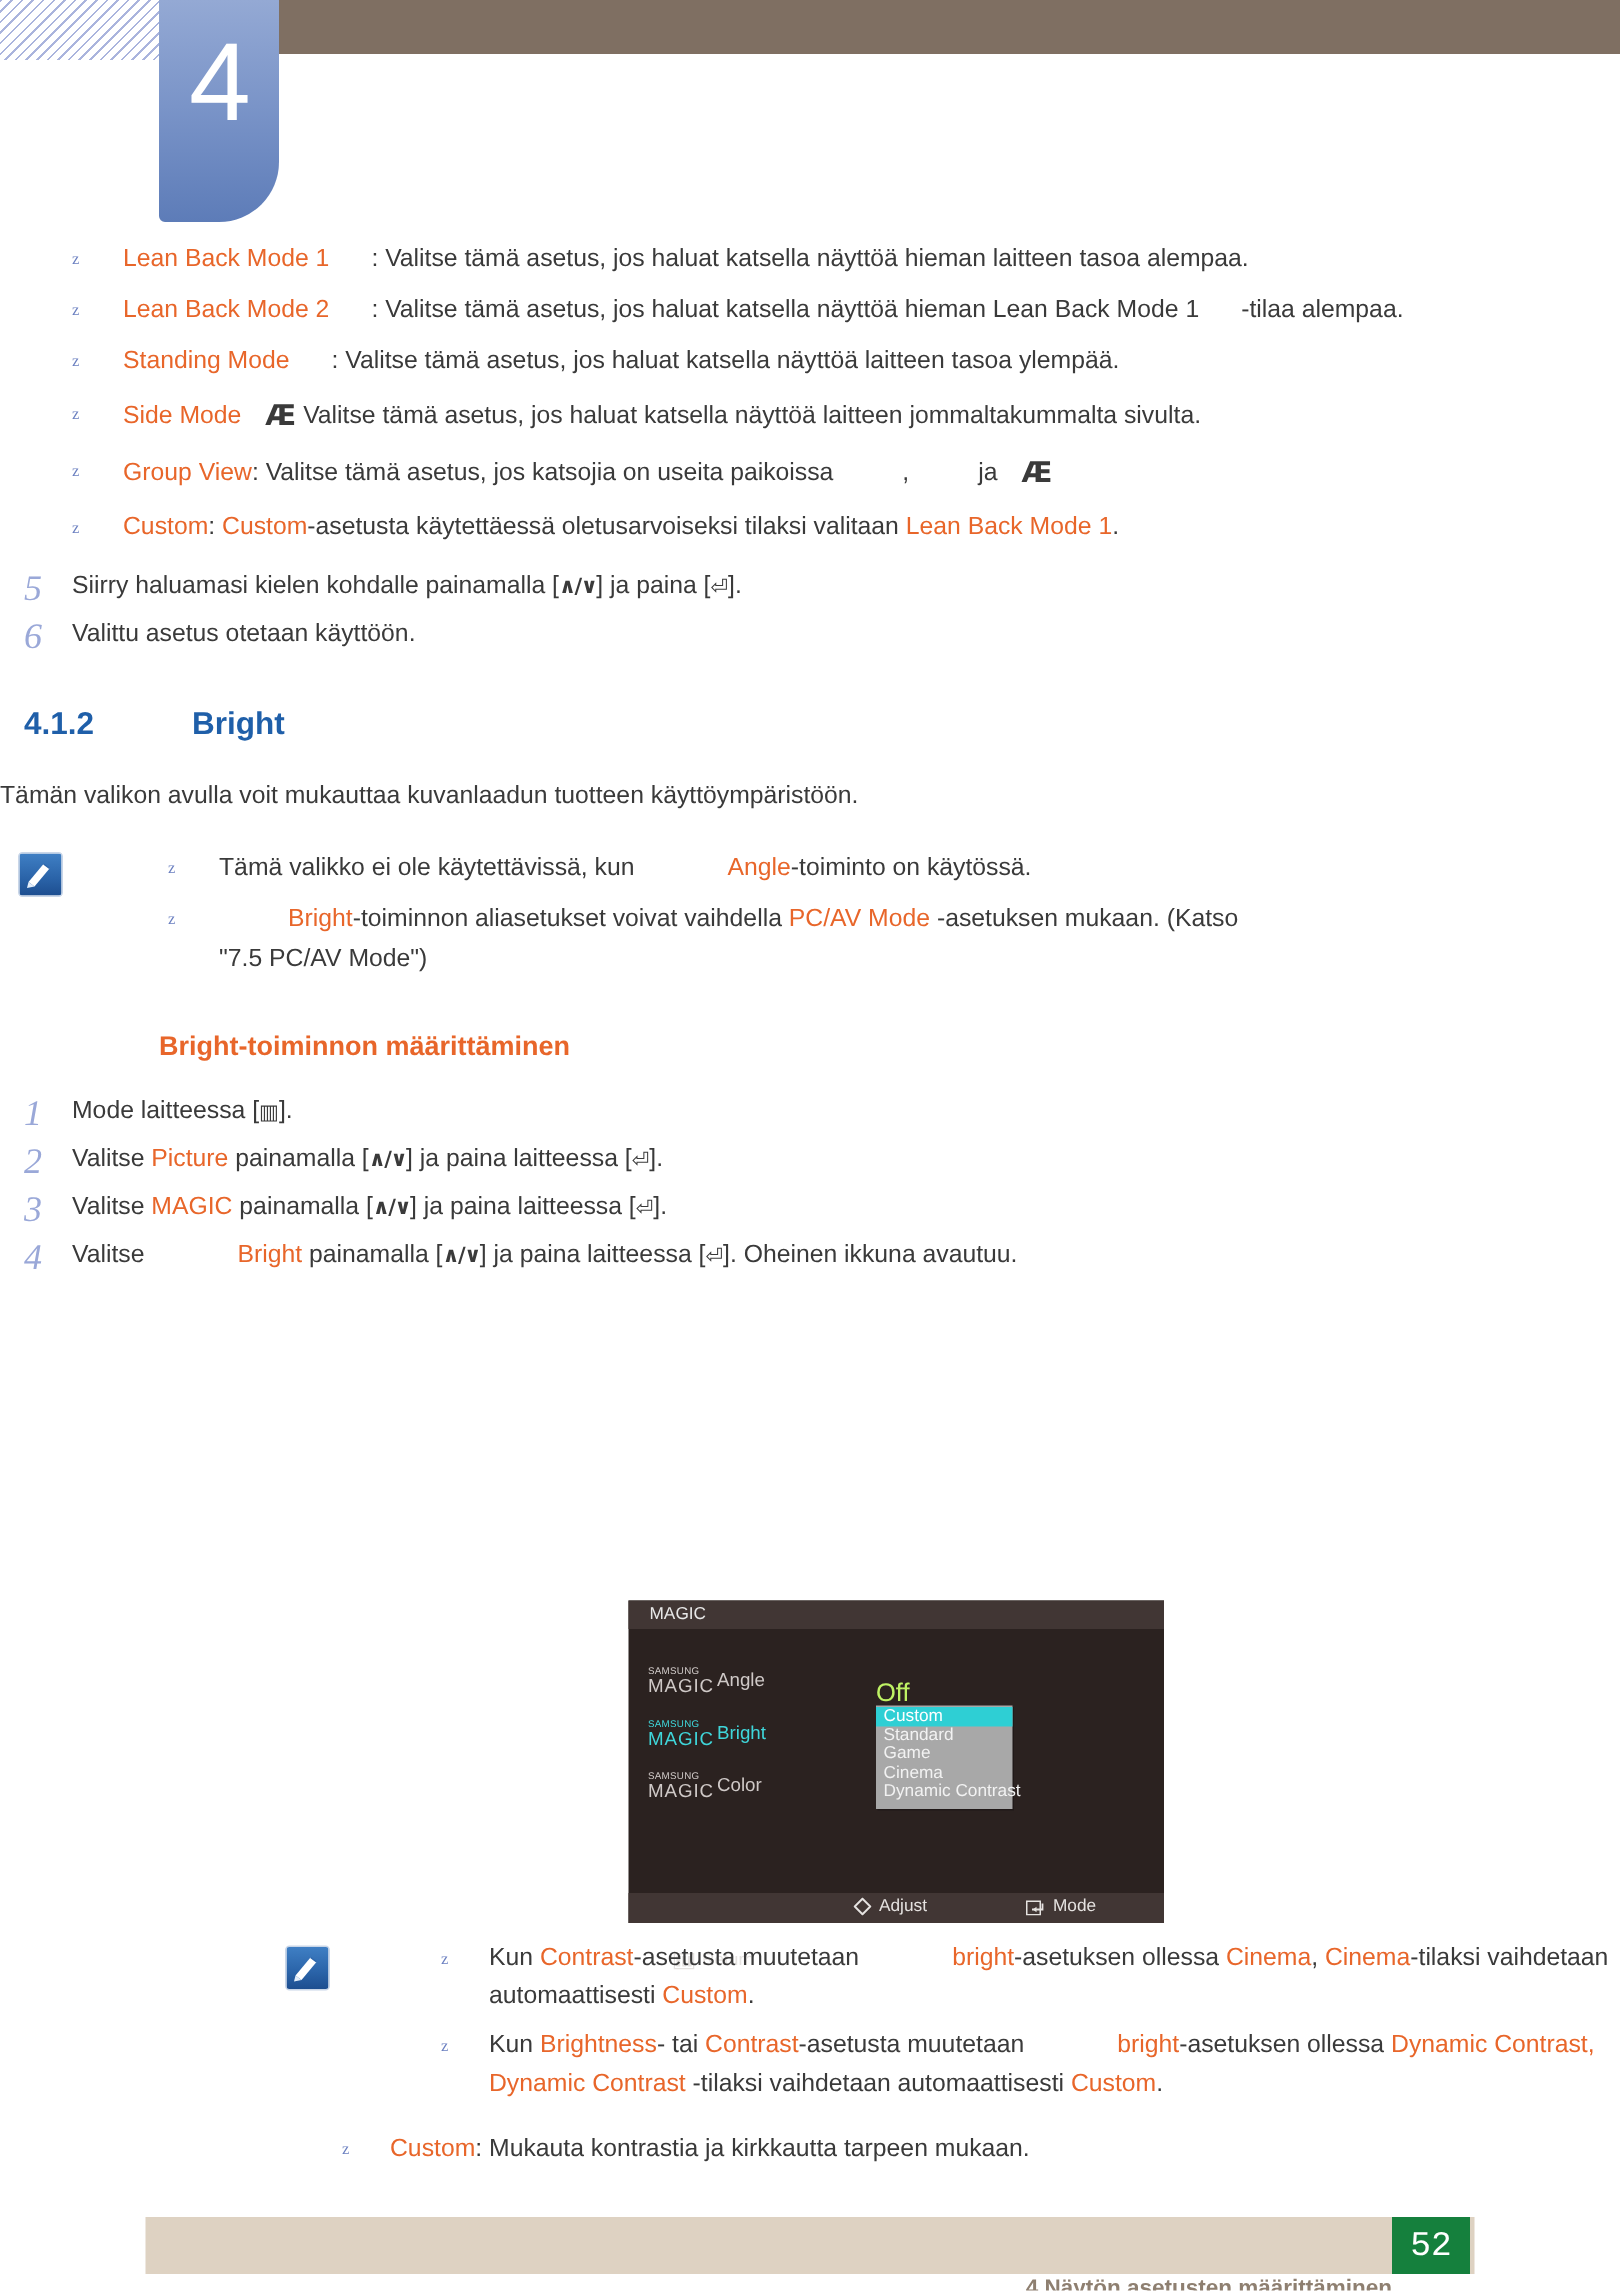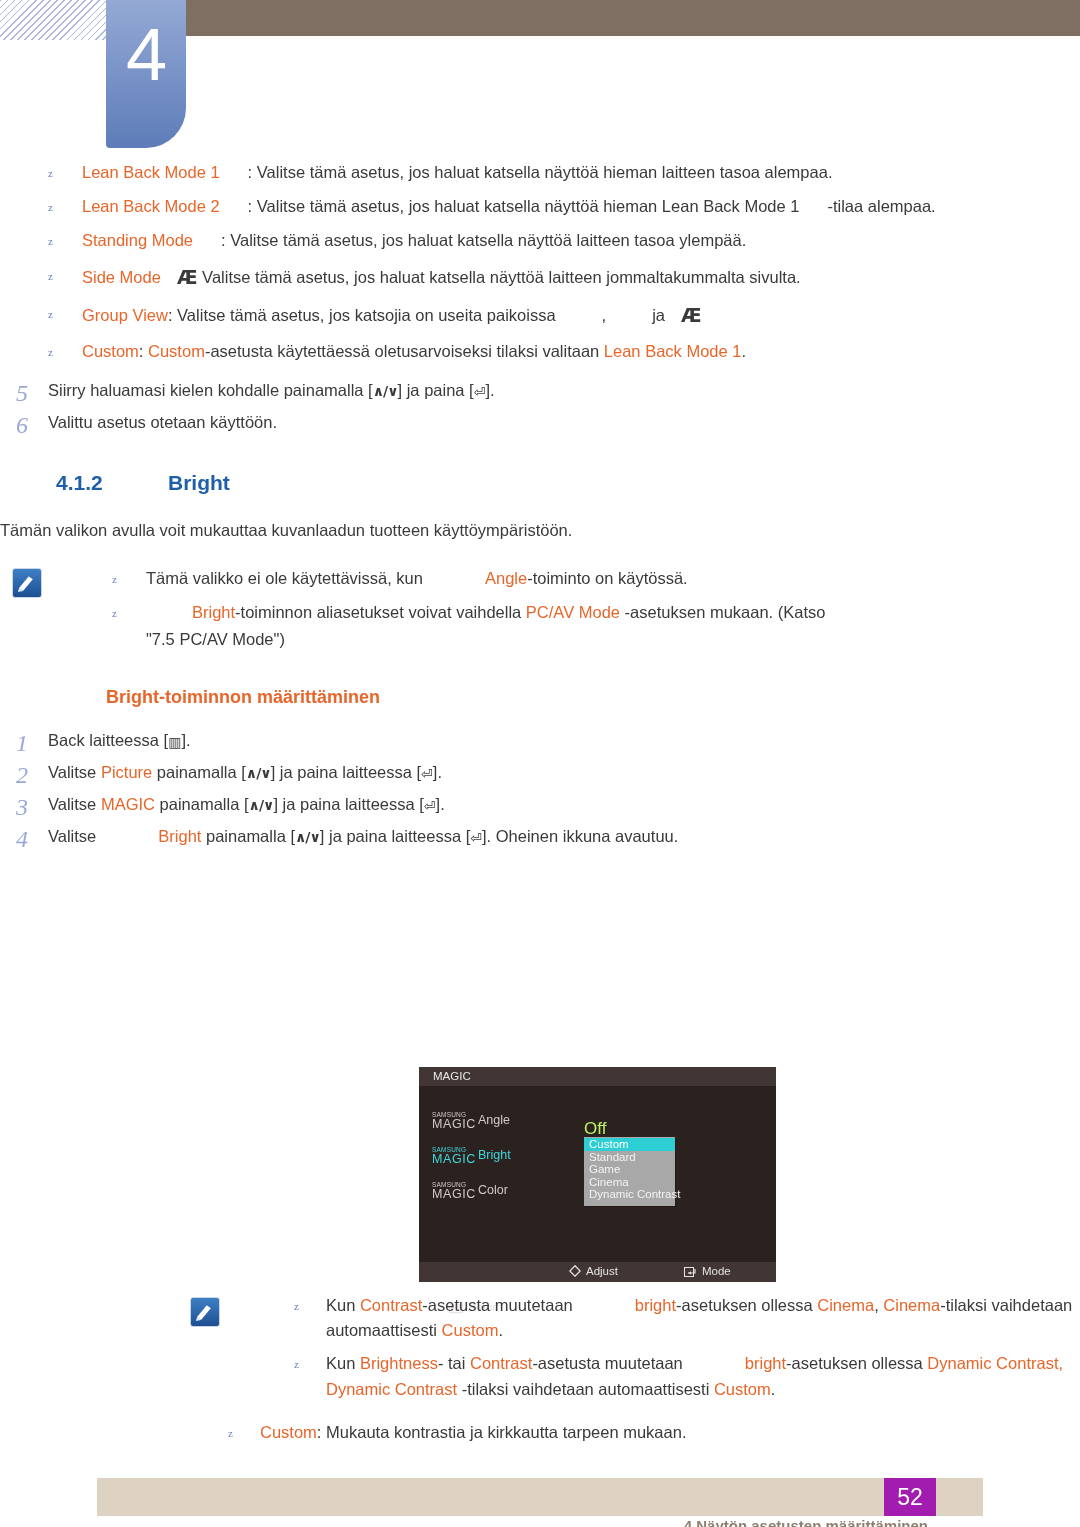--- a/index.html
+++ b/index.html
@@ -157,21 +157,21 @@
   }
 
   
   .sec-head {
     margin: 36px 0 26px 0;
     padding-left: 16px;
     font-size: 21px;
     font-weight: bold;
     color: #1f5fa9;
   }
-  .sec-head .num { display: inline-block; width: 112px; margin-left: 40px; }
+  .sec-head .num { display: inline-block; width: 112px; }
 
   .para {
     font-size: 16.5px;
     margin-bottom: 26px;
   }
 
   
   .note {
     position: relative;
     padding-left: 16px;
@@ -299,30 +299,30 @@
     position: absolute;
     right: 152px;
     top: 11px;
     font-size: 15px;
     font-weight: bold;
     color: #8e7f70;
     margin-top: 28px;
   }
   .footer-page {
     position: absolute;
-    left: 884px;
+    left: 928px;
     top: 0;
     width: 52px;
     height: 38px;
-    background: #a21caf;
+    background: #15803d;
     color: #ffffff;
     font-size: 23px;
     text-align: center;
     line-height: 38px;
-    font-family: Liberation Sans, sans-serif;
+    font-family: Liberation Mono, monospace;
   }
 </style>
 </head>
 <body>
 
 <div class="header">
   <div class="hatch"></div>
   <div class="header-band"></div>
   <div class="chapter-tab"></div>
   <div class="chapter-num">4</div>
@@ -392,21 +392,21 @@
       <span class="bmark">z</span>
       <span class="gap-m"></span><span class="org">Bright</span><span>-toiminnon aliasetukset voivat vaihdella </span><span class="org">PC/AV Mode</span><span> -asetuksen mukaan. (Katso</span>
       <div style="padding-left:0px;margin-top:2px;"><span>"7.5 PC/AV Mode")</span></div>
     </div>
   </div>
 
   <div class="sub-head">Bright-toiminnon määrittäminen</div>
 
   <div class="step-row">
     <span class="snum">1</span>
-    <span>Back laitteessa [</span><span class="keyicon">▥</span><span>].</span>
+    <span>Mode laitteessa [</span><span class="keyicon">▥</span><span>].</span>
   </div>
 
   <div class="step-row">
     <span class="snum">2</span>
     <span>Valitse </span><span class="org">Picture</span><span> painamalla [</span><span class="keybr">∧/∨</span><span>] ja paina laitteessa [</span><span class="keyicon">⏎</span><span>].</span>
   </div>
 
   <div class="step-row">
     <span class="snum">3</span>
     <span>Valitse </span><span class="org">MAGIC</span><span> painamalla [</span><span class="keybr">∧/∨</span><span>] ja paina laitteessa [</span><span class="keyicon">⏎</span><span>].</span>

